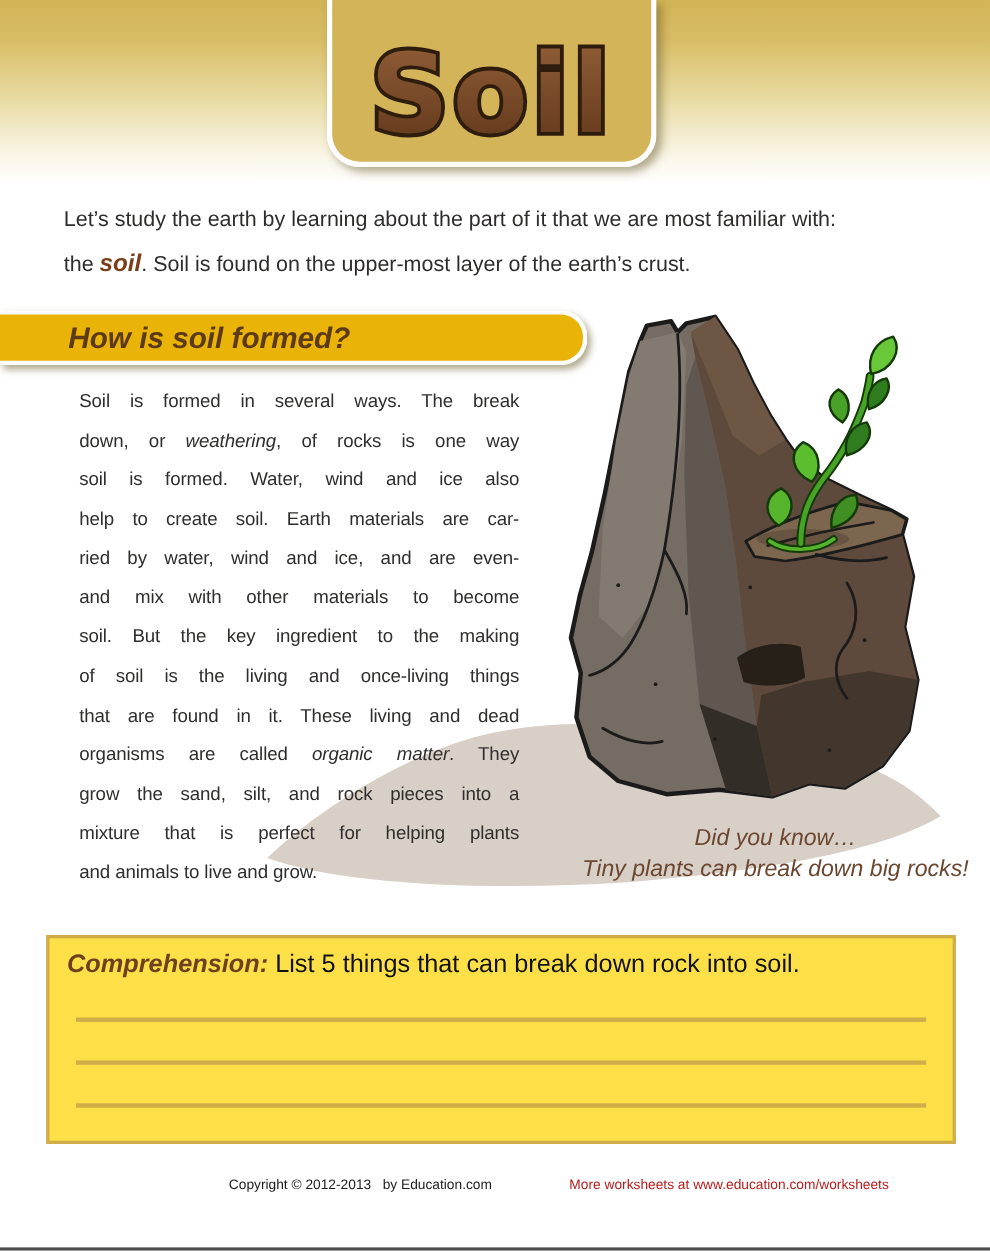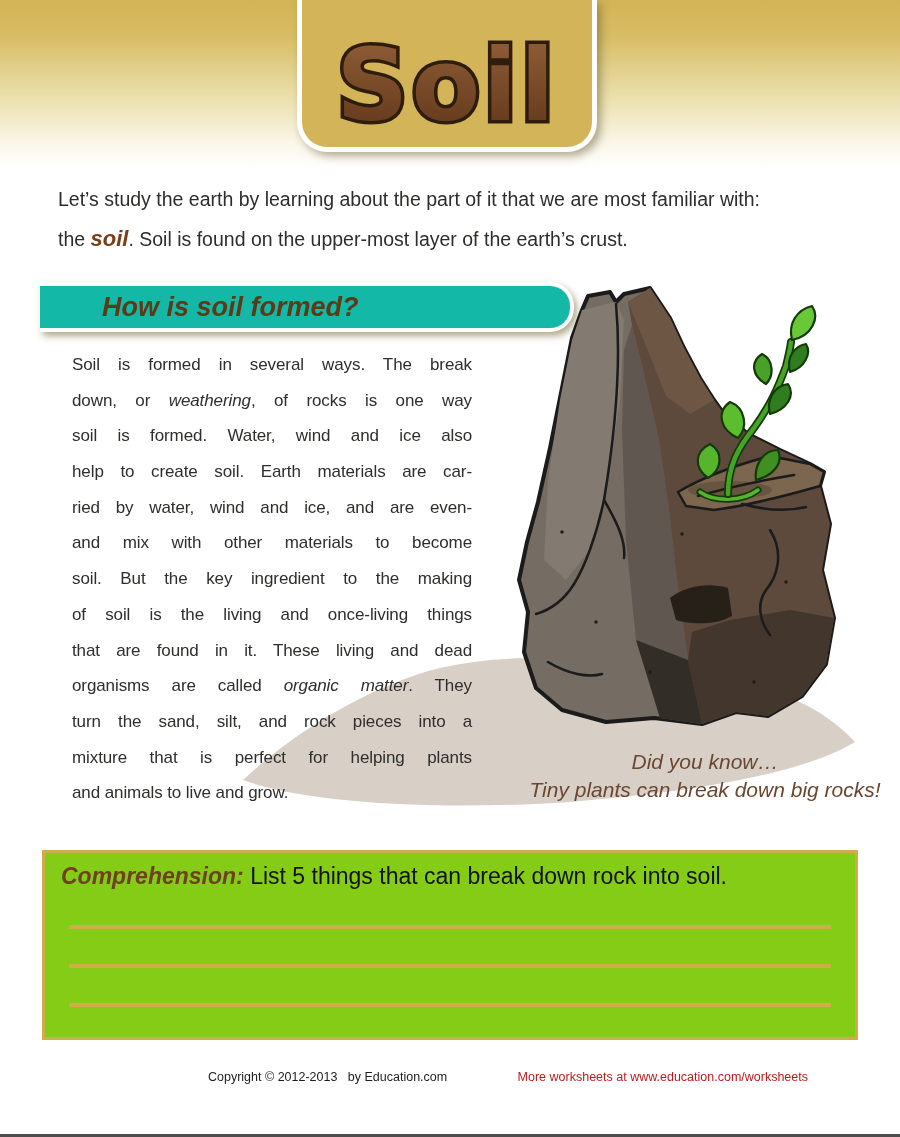--- a/index.html
+++ b/index.html
@@ -23,45 +23,45 @@
   .title-card svg{display:block;margin:0 auto;}
   
   .intro{
     position:absolute;left:58px;top:180px;width:812px;
     font-size:19.5px;line-height:39px;color:#2e2d2c;white-space:nowrap;
   }
   .intro .soil-hl{font-weight:bold;font-style:italic;color:#7a3e1a;font-size:22px;}
   
   .banner{
     position:absolute;left:0;top:282px;width:468px;height:42px;
-    background:#14b8a6;
+    background:#eab308;
     border:4px solid #ffffff;border-left:none;
     border-radius:0 24px 24px 0;
     box-shadow:3px 4px 7px rgba(110,98,50,.55);
-    line-height:42px;padding-left:62px;box-sizing:content-box;margin-left:40px;
+    line-height:42px;padding-left:62px;box-sizing:content-box;
   }
   .banner .heading{font-weight:bold;font-style:italic;font-size:27px;color:#5c3a17;}
   
   .article{
     position:absolute;left:72px;top:347px;width:400px;z-index:2;
     font-size:17px;line-height:35.7px;color:#2f2e2d;letter-spacing:-0.1px;
   }
   .body-line{text-align:justify;text-align-last:justify;height:35.7px;overflow:visible;}
   .body-line.last{text-align-last:left;}
   .body-line .em{font-weight:normal;font-style:italic;}
   
   .rock-wrap{position:absolute;left:230px;top:280px;width:660px;height:535px;z-index:1;}
   .caption{
     position:absolute;left:505px;top:748px;width:400px;z-index:2;
     text-align:center;font-style:italic;font-size:21px;line-height:28px;color:#6b4630;
   }
   
   .comp-box{
     position:absolute;left:42px;top:850px;width:810px;height:184px;
-    border:3px solid #cfae4a;background:#84cc16;z-index:2;
+    border:3px solid #cfae4a;background:#fde047;z-index:2;padding-left:11px;
   }
   .comp-prompt{position:absolute;left:16px;top:10px;font-size:23px;color:#111;}
   .comp-prompt .label{font-weight:bold;font-style:italic;color:#6f4020;}
   .answer-lines{position:absolute;left:24px;right:24px;top:72px;}
   .answer-line{height:4px;background:#cfae4a;margin-bottom:35px;}
   
   .logo{position:absolute;left:92px;top:1048px;width:160px;height:42px;}
   .logo svg{position:absolute;left:36px;top:0;}
   .logo-text{position:absolute;left:0;top:24px;font-size:16.5px;font-weight:bold;letter-spacing:.2px;}
   .logo-text .edu{color:#5fa61e;}
@@ -163,21 +163,21 @@
       <div class="body-line"><span>Soil is formed in several ways. The break</span></div>
       <div class="body-line"><span>down, or </span><span class="em">weathering</span><span>, of rocks is one way</span></div>
       <div class="body-line"><span>soil is formed. Water, wind and ice also</span></div>
       <div class="body-line"><span>help to create soil. Earth materials are car-</span></div>
       <div class="body-line"><span>ried by water, wind and ice, and are even-</span></div>
       <div class="body-line"><span>and mix with other materials to become</span></div>
       <div class="body-line"><span>soil. But the key ingredient to the making</span></div>
       <div class="body-line"><span>of soil is the living and once-living things</span></div>
       <div class="body-line"><span>that are found in it. These living and dead</span></div>
       <div class="body-line"><span>organisms are called </span><span class="em">organic matter</span><span>. They</span></div>
-      <div class="body-line"><span>turn the sand, silt, and rock pieces into a</span></div>
+      <div class="body-line"><span>grow the sand, silt, and rock pieces into a</span></div>
       <div class="body-line"><span>mixture that is perfect for helping plants</span></div>
       <div class="body-line last"><span>and animals to live and grow.</span></div>
     </div>
 
   <div class="caption">
     <div>Did you know…</div>
     <div>Tiny plants can break down big rocks!</div>
   </div>
 
   <div class="comp-box">

